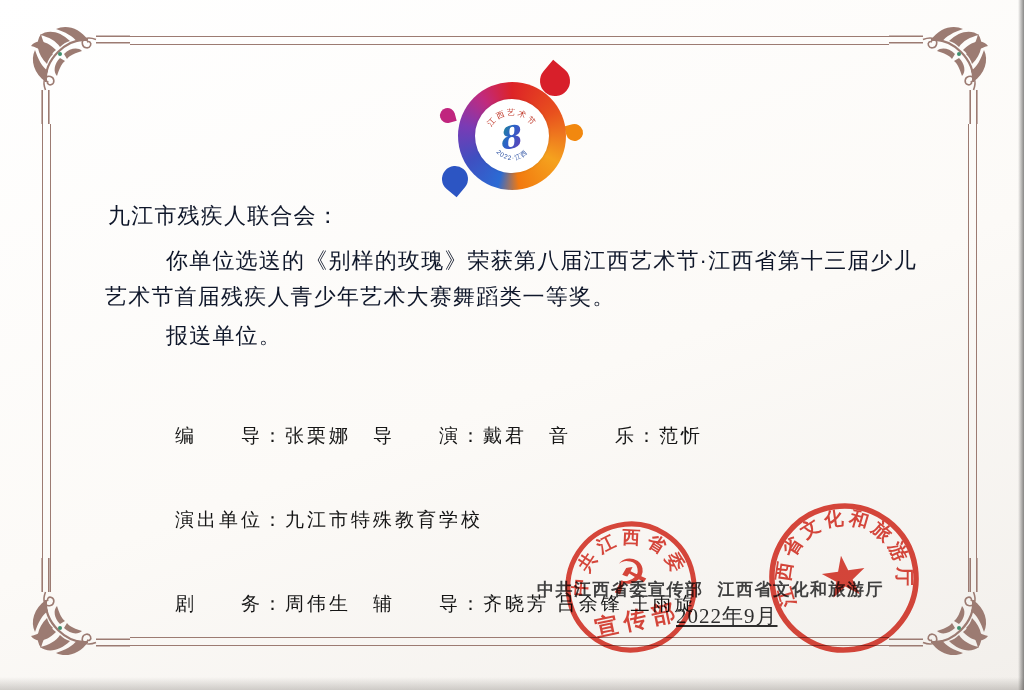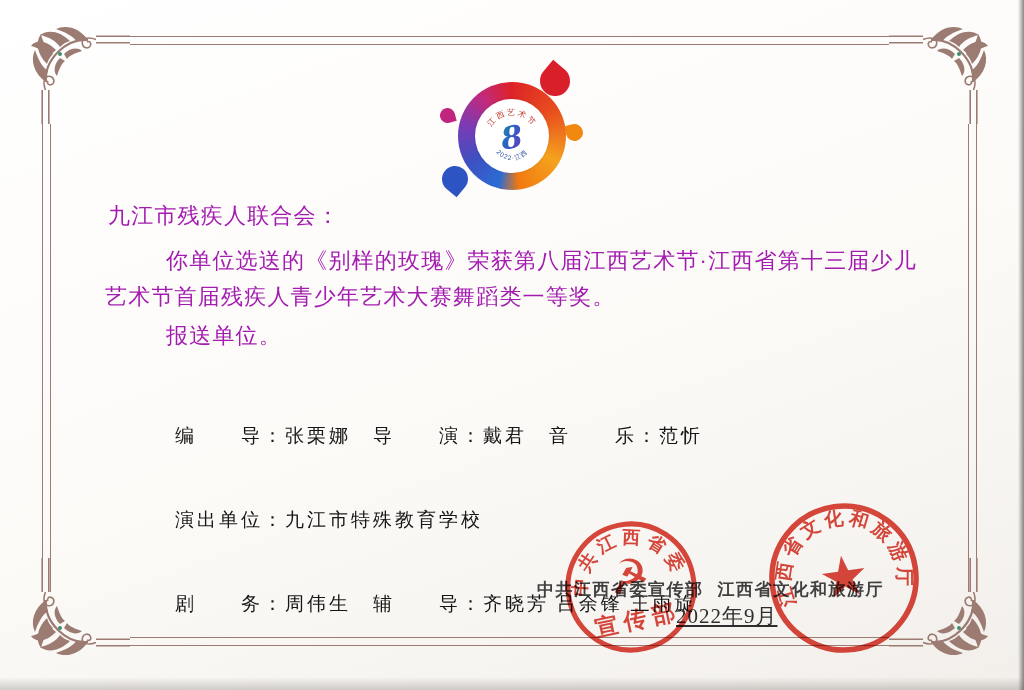--- a/index.html
+++ b/index.html
@@ -33,21 +33,21 @@
       #2b6bd4 196deg,#3f4fc0 240deg,#7a3bb5 282deg,#c02a7e 322deg,#dd2327 360deg);}
   .logo-inner{position:absolute;left:35px;top:27px;width:74px;height:74px;border-radius:50%;
     background:#fff;box-shadow:0 0 3px rgba(0,0,0,0.12);}
   .curl{position:absolute;border-radius:50% 50% 50% 0;}
   .curl-red{left:100px;top:-6px;width:30px;height:30px;background:#d81f2a;transform:rotate(130deg);}
   .curl-blue{left:2px;top:94px;width:26px;height:26px;background:#2c55c3;transform:rotate(-50deg);}
   .curl-orange{left:126px;top:52px;width:17px;height:17px;background:#f2880f;transform:rotate(75deg);}
   .curl-magenta{left:0px;top:36px;width:15px;height:15px;background:#c0257e;transform:rotate(-105deg);}
   
   .abs{position:absolute;}
-  .main-line{font-size:22px;letter-spacing:1.2px;color:#a21caf;white-space:nowrap;}
+  .main-line{font-size:22px;letter-spacing:1.2px;color:#0f172a;white-space:nowrap;}
   .recipient{left:108px;top:201px;}
   .body-1{left:108px;top:246px;padding-left:58px;}
   .body-2{left:105px;top:282px;}
   .closing{left:108px;top:321px;padding-left:58px;}
   .credits{left:175px;top:366px;font-family:"Liberation Serif","DejaVu Serif",serif;
     font-size:19px;letter-spacing:3px;color:#161616;line-height:28px;white-space:pre;}
   .issuers{left:537px;top:578px;font-family:"Liberation Serif","DejaVu Serif",serif;
     font-size:17px;font-weight:bold;letter-spacing:1.5px;color:#404040;white-space:nowrap;display:flex;gap:14px;}
   .date-line{left:676px;top:602px;font-size:21px;letter-spacing:1px;color:#2e2e2e;
     font-family:"Liberation Serif","DejaVu Serif",serif;white-space:nowrap;text-decoration:underline;}

